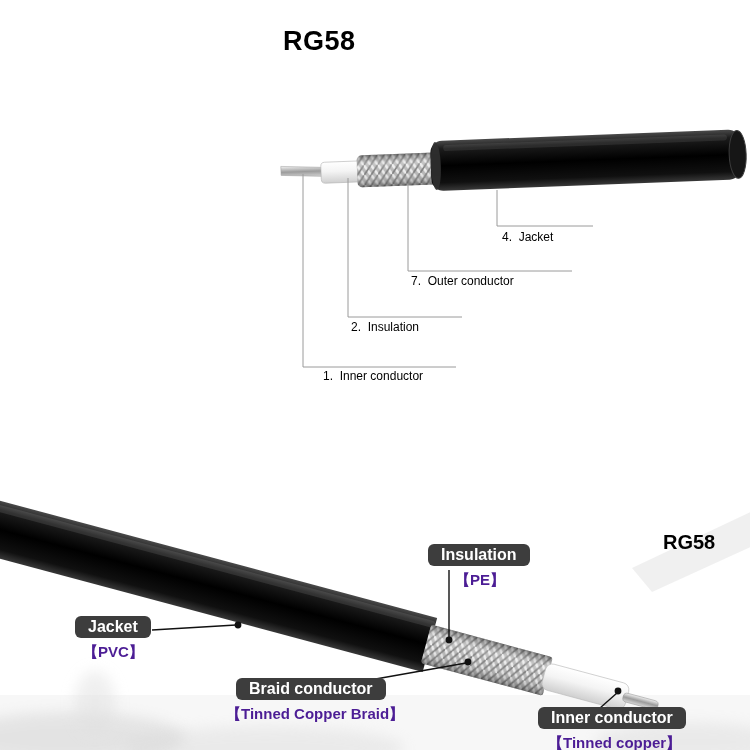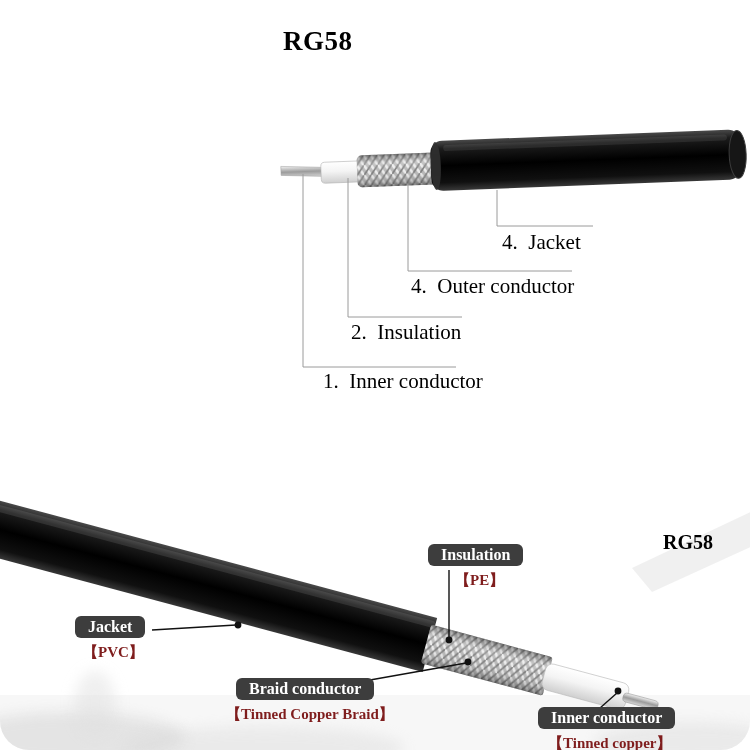--- a/index.html
+++ b/index.html
@@ -1,24 +1,24 @@
 <!DOCTYPE html>
 <html style="--pill-bg: #3d3d3d; --pill-text: #ffffff; --callout-line: #9a9a9a; --text: #000000;"><head>
 <meta charset="utf-8">
 <style>
   html,body{margin:0;padding:0;background:#fff;}
   .page{position:relative;width:750px;height:750px;background:#ffffff;overflow:hidden;
-        font-family:Liberation Serif, serif;color:var(--text,#000);border-radius:29px;}
+        font-family:Liberation Sans, sans-serif;color:var(--text,#000);}
   .abs{position:absolute;}
   svg.canvas{position:absolute;left:0;top:0;}
   .title{font-size:27px;font-weight:600;letter-spacing:.5px;}
-  .callout{font-size:21px;white-space:pre;color:#000;}
+  .callout{font-size:12px;white-space:pre;color:#000;}
   .pill{background:var(--pill-bg,#3d3d3d);color:var(--pill-text,#fff);font-size:16px;font-weight:700;
         padding:2px 13px;border-radius:6px;white-space:nowrap;display:inline-block;}
-  .material{font-size:15px;font-weight:700;white-space:nowrap;color:#7f1d1d;}
+  .material{font-size:15px;font-weight:700;white-space:nowrap;color:#4c1d95;}
   .brand{font-size:20px;font-weight:700;}
 </style>
 </head>
 <body>
 
 <div class="page">
 
   <svg class="canvas" width="750" height="750" viewBox="0 0 750 750">
     <defs>
       <linearGradient id="jacketGrad" x1="0" y1="0" x2="0" y2="1">
@@ -101,21 +101,21 @@
       <path d="M348 178 L348 317 L462 317"></path>
       <path d="M408 185 L408 271 L572 271"></path>
       <path d="M497 190 L497 226 L593 226"></path>
     </g>
   </svg>
 
   <div class="abs title" style="left:283px;top:26px;">RG58</div>
 
   <div class="abs callout" style="left:323px;top:369px;">1.  Inner conductor</div>
   <div class="abs callout" style="left:351px;top:320px;">2.  Insulation</div>
-  <div class="abs callout" style="left:411px;top:274px;">4.  Outer conductor</div>
+  <div class="abs callout" style="left:411px;top:274px;">7.  Outer conductor</div>
   <div class="abs callout" style="left:502px;top:230px;">4.  Jacket</div>
 
   <div class="abs pill" style="left:75px;top:616px;">Jacket</div>
   <div class="abs material" style="left:83px;top:643px;">【PVC】</div>
 
   <div class="abs pill" style="left:428px;top:544px;">Insulation</div>
   <div class="abs material" style="left:455px;top:571px;">【PE】</div>
 
   <div class="abs pill" style="left:236px;top:678px;">Braid conductor</div>
   <div class="abs material" style="left:226px;top:705px;">【Tinned Copper Braid】</div>

